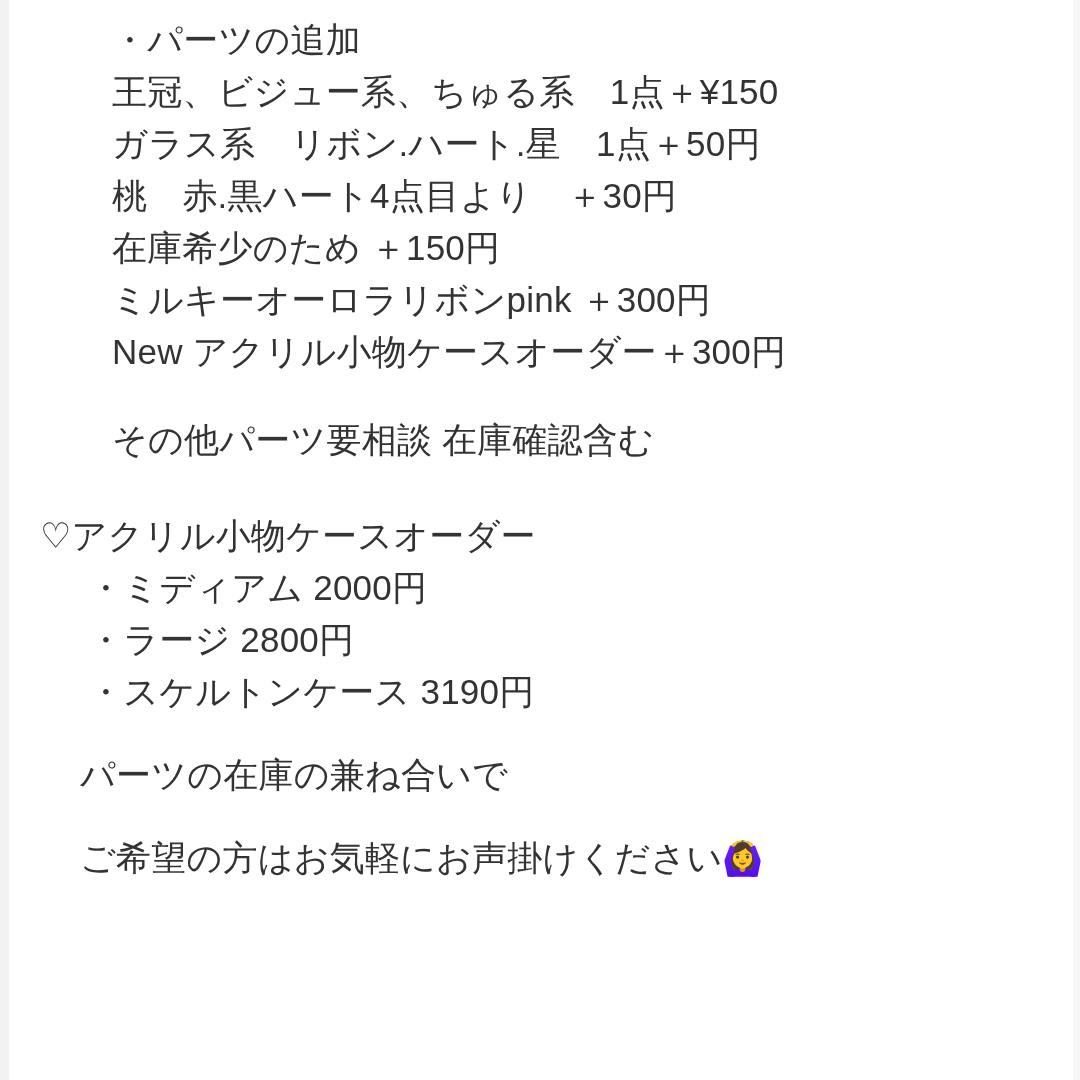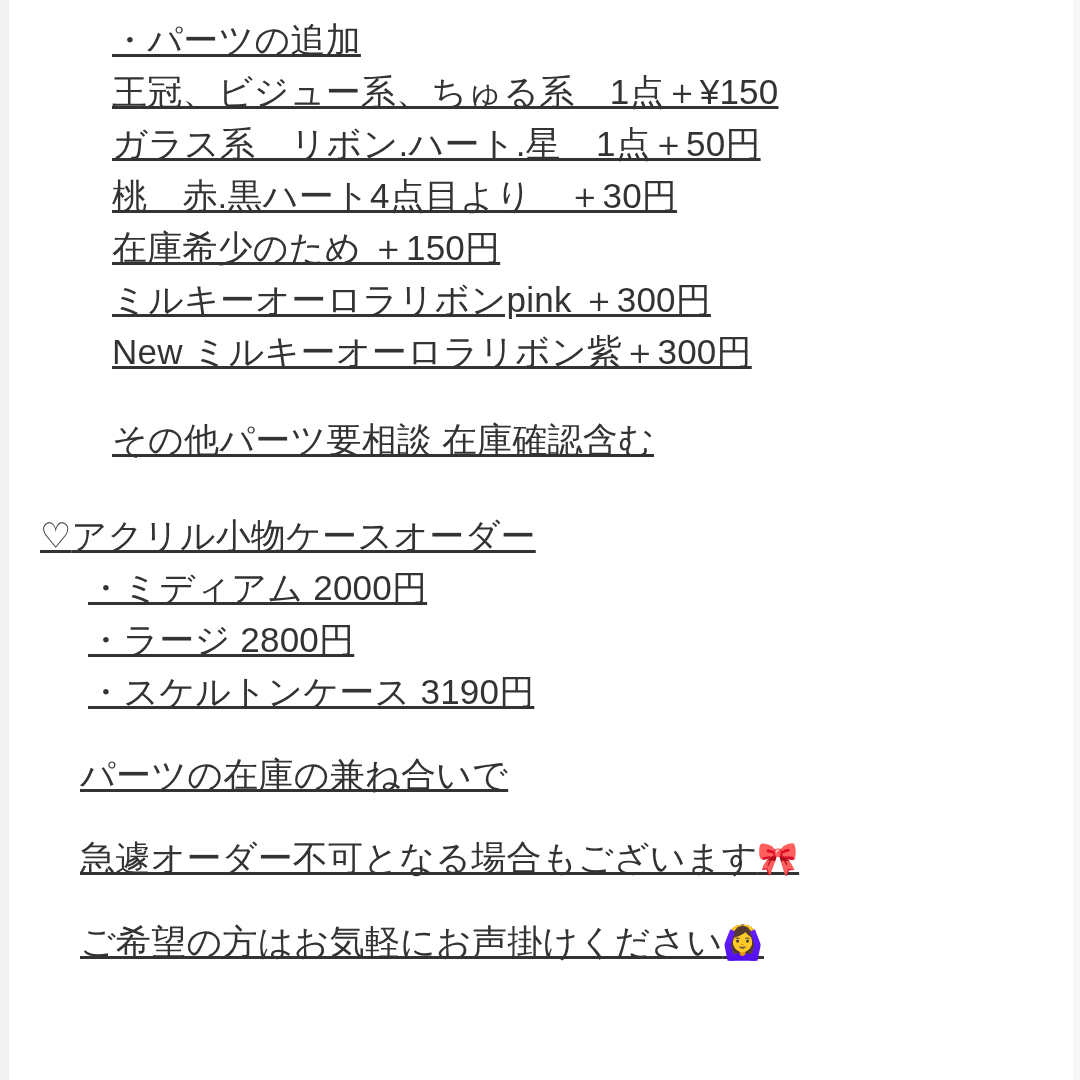--- a/index.html
+++ b/index.html
@@ -35,21 +35,20 @@
     right: 0;
     top: 0;
     width: 7px;
     height: 1080px;
     background: #f7f7f7;
   }
   .content {
     position: relative;
     padding-left: 40px;
     padding-right: 20px;
-    text-decoration: underline;
   }
   .line {
     font-size: 35px;
     line-height: 52px;
     white-space: pre;
     letter-spacing: 0.2px;
     color: #333333;
   }
   .indent-1 { padding-left: 48px; }
   .indent-2 { padding-left: 72px; }
@@ -74,33 +73,32 @@
 
   <div class="content">
 
     <div class="line indent-2">・パーツの追加</div>
 
     <div class="line indent-2">王冠、ビジュー系、ちゅる系　1点＋¥150</div>
     <div class="line indent-2">ガラス系　リボン.ハート.星　1点＋50円</div>
     <div class="line indent-2">桃　赤.黒ハート4点目より　＋30円</div>
     <div class="line indent-2">在庫希少のため ＋150円</div>
     <div class="line indent-2">ミルキーオーロラリボンpink ＋300円</div>
-    <div class="line indent-2">New ミルキーオーロラリボン紫＋300円</div>
+    <div class="line indent-2">New アクリル小物ケースオーダー＋300円</div>
 
     <div class="spacer-sm"></div>
 
     <div class="line indent-2">その他パーツ要相談 在庫確認含む</div>
 
     <div class="spacer-md"></div>
 
     <div class="line"><span class="heart-glyph">♡</span><span>アクリル小物ケースオーダー</span></div>
 
     <div class="line indent-1">・ミディアム 2000円</div>
     <div class="line indent-1">・ラージ 2800円</div>
     <div class="line indent-1">・スケルトンケース 3190円</div>
 
 
     <div class="line indent-3">パーツの在庫の兼ね合いで</div>
-    <div class="line indent-3"><span>急遽オーダー不可となる場合もございます</span><span class="emoji">🎀</span></div>
     <div class="line indent-3"><span>ご希望の方はお気軽にお声掛けください</span><span class="emoji">🙆‍♀️</span></div>
 
   </div>
 </div>
 
 </body></html>

